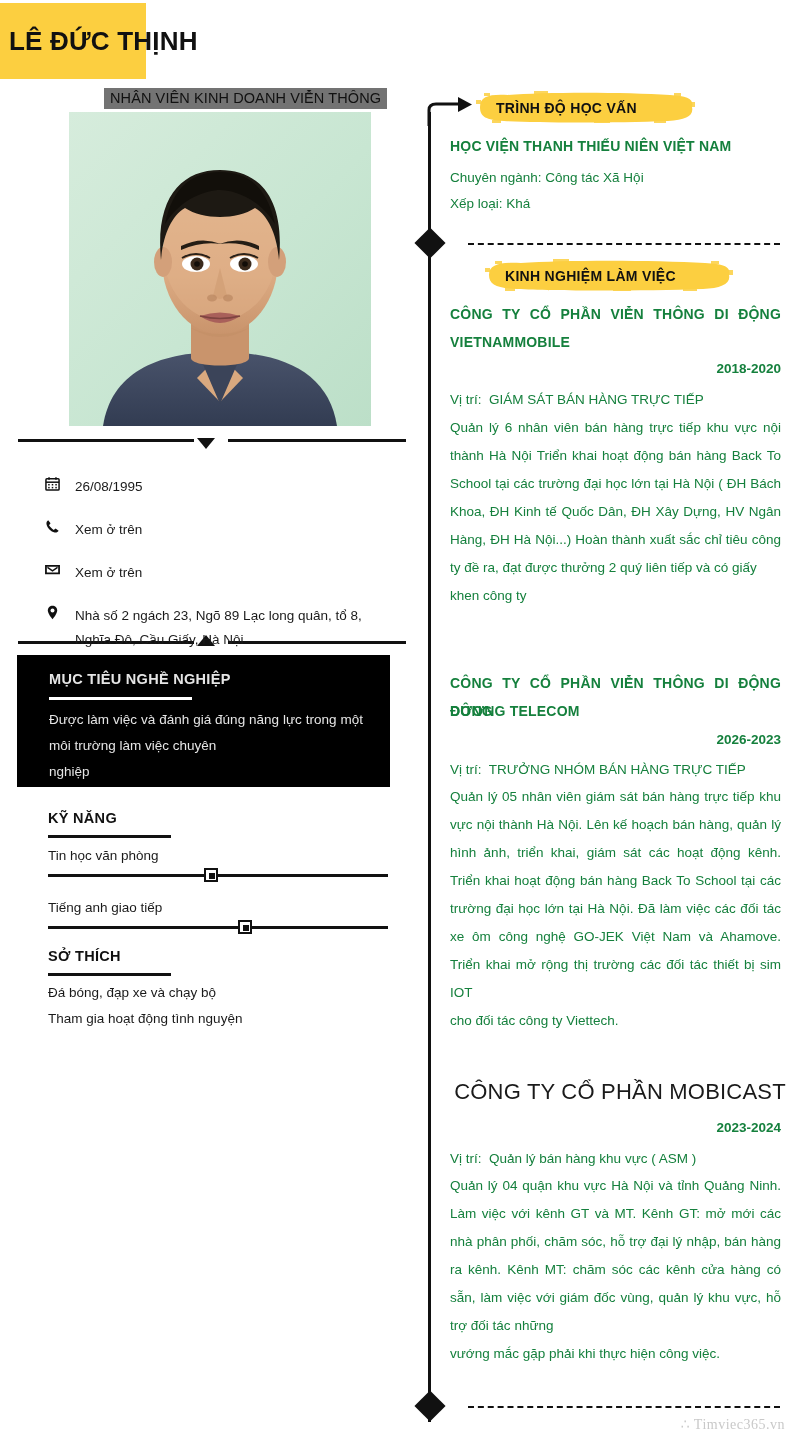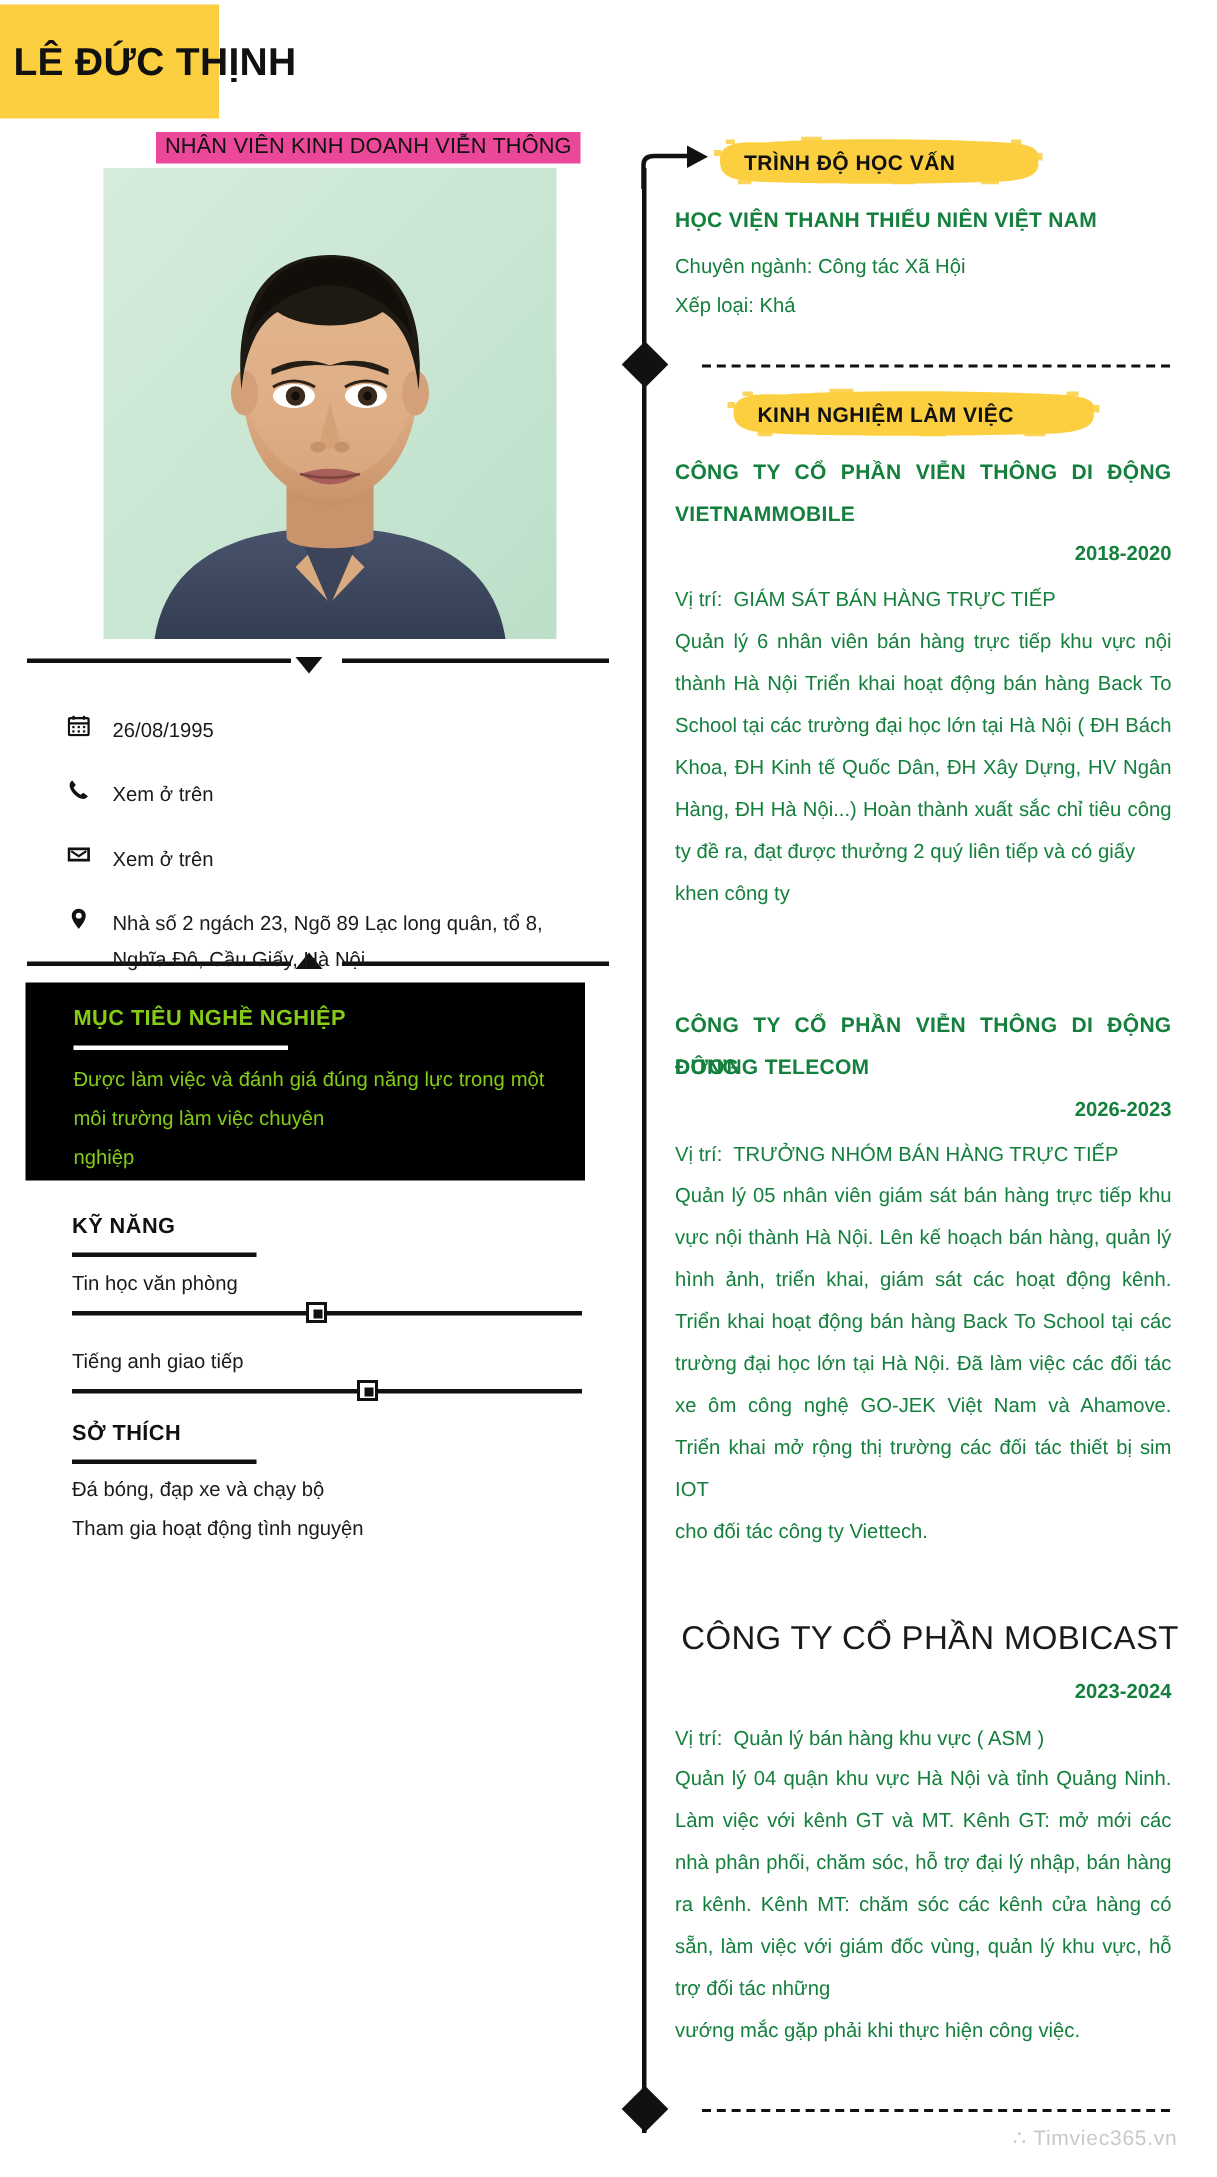--- a/index.html
+++ b/index.html
@@ -14,21 +14,21 @@
     background:#FCCF40;
   }
   .name-text{
     position:absolute;left:9px;top:26px;
     font-size:26px;font-weight:bold;letter-spacing:.2px;
     color:#111;white-space:nowrap;
   }
   
   .title-banner{
     position:absolute;left:104px;top:88px;
-    background:#ec4899;padding:2px 6px 3px 6px;
+    background:#737373;padding:2px 6px 3px 6px;
     font-size:14.5px;font-weight:500;letter-spacing:.1px;color:#111;
   }
   
   .photo{
     position:absolute;left:69px;top:112px;width:302px;height:314px;
     overflow:hidden;background:#cfe8d8;
   }
   .photo svg{display:block;width:302px;height:314px;}
   
   .divider{position:absolute;left:18px;width:388px;height:16px;}
@@ -39,21 +39,21 @@
   .tri-up{top:1px;border-left:9px solid transparent;border-right:9px solid transparent;border-bottom:11px solid #111;}
   
   .contact{position:absolute;left:45px;top:459px;width:360px;}
   .c-row{position:relative;display:flex;align-items:flex-start;margin-bottom:19px;margin-top:16px;}
   .c-ico{width:30px;flex:0 0 30px;display:flex;justify-content:flex-start;padding-top:1px;}
   .c-ico svg{display:block;}
   .c-txt{font-size:13.5px;line-height:24px;color:#1a1a1a;}
   
   .obj{
     position:absolute;left:17px;top:655px;width:373px;height:132px;
-    background:#000;color:#84cc16;
+    background:#000;color:#e5e5e5;
   }
   .obj h3{
     margin:0;position:absolute;left:32px;top:16px;
     font-size:14.5px;font-weight:bold;letter-spacing:.3px;
   }
   .obj .ul{position:absolute;left:32px;top:42px;width:143px;height:2.5px;background:#fff;}
   .obj p{
     margin:0;position:absolute;left:32px;top:52px;width:314px;
     font-size:13.5px;line-height:26px;text-align:justify;
   }
@@ -90,21 +90,21 @@
   .r-org{font-size:14px;font-weight:bold;line-height:28px;letter-spacing:.2px;}
   .r-org.just{text-align:justify;text-align-last:justify;}
   .r-date{font-size:13.5px;font-weight:bold;text-align:right;}
   .r-pos{font-size:13.5px;line-height:26px;}
   .r-body{font-size:13.5px;line-height:28px;text-align:justify;}
   .r-body .ll{display:block;text-align:left;}
   .r-big{font-size:22px;line-height:30px;color:#1a1a1a;letter-spacing:.2px;text-align:center;}
   
   .wm{
     position:absolute;right:26px;bottom:18px;
-    font-family:Liberation Sans, sans-serif;
+    font-family:Liberation Serif, serif;
     font-size:14px;color:#c9c9c9;letter-spacing:.5px;
   }
 </style>
 </head>
 <body>
 
 <div class="name-banner"></div>
 <div class="name-text">LÊ ĐỨC THỊNH</div>
 <div class="title-banner">NHÂN VIÊN KINH DOANH VIỄN THÔNG</div>
 

